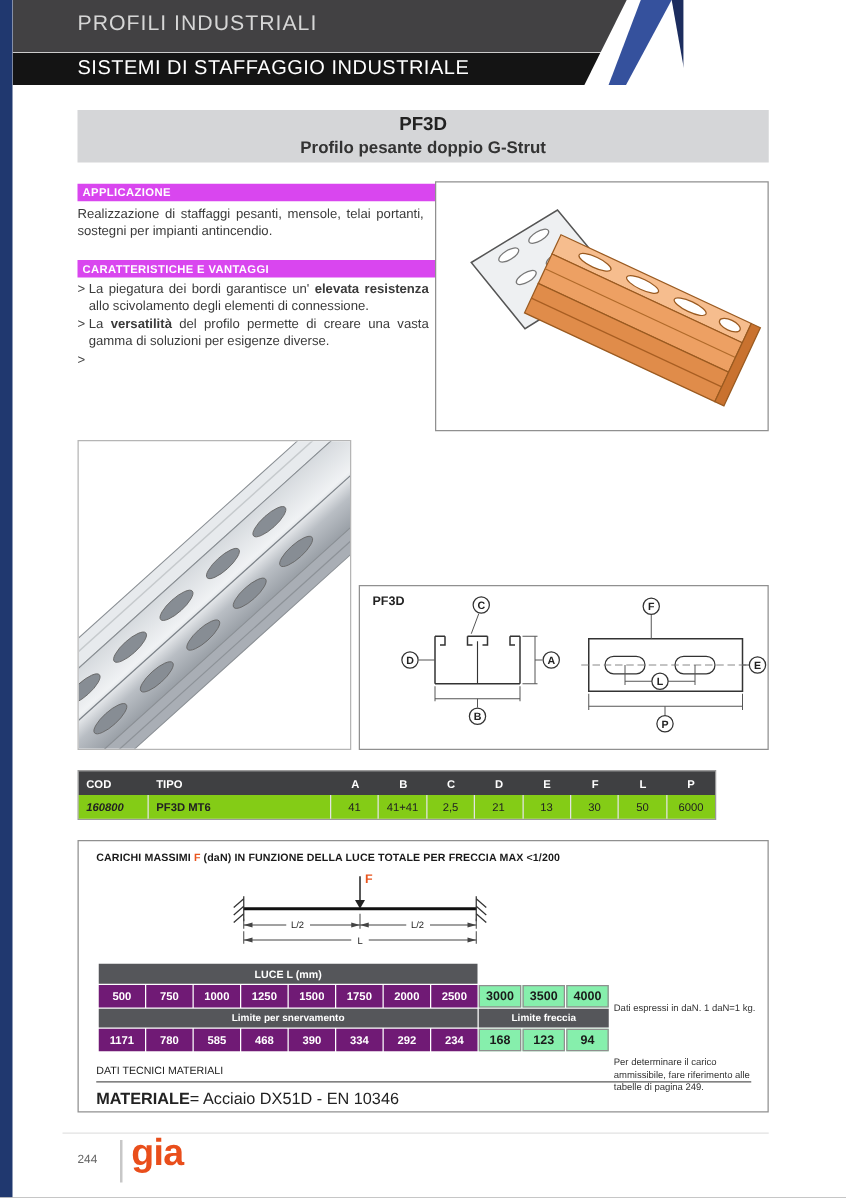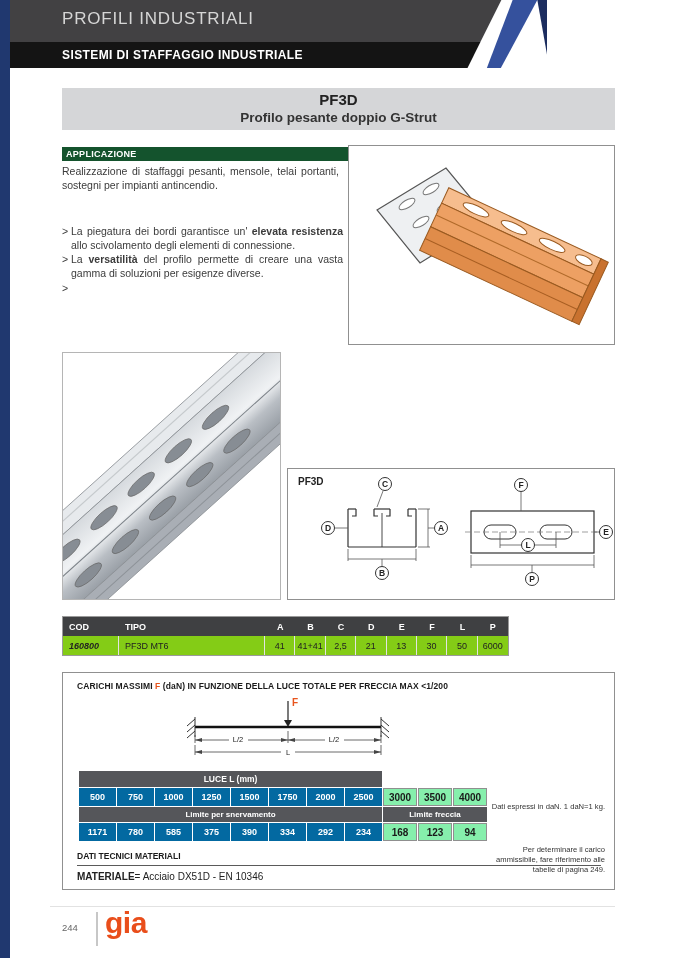--- a/index.html
+++ b/index.html
@@ -5,73 +5,73 @@
   *{margin:0;padding:0;box-sizing:border-box;}
   html,body{background:#9a9a9a;}
   .page{position:relative;width:677px;height:958px;background:#fff;font-family:"Liberation Sans",sans-serif;overflow:hidden;margin:0 auto;}
   .leftbar{position:absolute;left:0;top:0;width:10px;height:958px;background:#20386f;}
 
   
   .header{position:absolute;left:10px;top:0;width:537px;height:68px;}
   .hdr-gray{position:absolute;left:0;top:0;width:100%;height:42px;background:#424143;clip-path:polygon(0 0,91.5% 0,87.6% 100%,0 100%);}
   .hdr-title{position:absolute;left:52px;top:9px;font-size:17px;color:#d6d6d6;letter-spacing:.8px;}
   .hdr-black{position:absolute;left:0;top:42px;width:100%;height:26px;background:#141414;clip-path:polygon(0 0,87.6% 0,85.2% 100%,0 100%);}
-  .hdr-sub{position:absolute;left:52px;top:0;line-height:26px;font-size:12px;font-weight:bold;color:#fff;letter-spacing:.4px;}
+  .hdr-sub{position:absolute;left:52px;top:0;line-height:26px;font-size:16px;font-weight:normal;color:#fff;letter-spacing:.4px;}
   .hdr-blue{position:absolute;left:0;top:0;width:100%;height:68px;background:#35519d;clip-path:polygon(93.6% 0,98.2% 0,91.4% 100%,88.8% 100%);}
   .hdr-navy{position:absolute;left:0;top:0;width:100%;height:68px;background:#1c2d5f;clip-path:polygon(98.2% 0,100% 0,100% 80%);}
 
   
   .titlebox{position:absolute;left:62px;top:88px;width:553px;height:42px;background:#d5d6d8;text-align:center;padding-top:3px;}
   .titlebox .code{font-size:15px;font-weight:bold;color:#222;line-height:1.25;}
   .titlebox .name{font-size:13.5px;font-weight:bold;color:#333;}
 
   
-  .label-bar{position:absolute;left:62px;width:321px;height:14px;background:#14532d;color:#fff;font-size:9px;font-weight:bold;line-height:14px;padding-left:4px;letter-spacing:.3px;}
+  .label-bar{position:absolute;left:62px;width:321px;height:14px;background:#d946ef;color:#fff;font-size:9px;font-weight:bold;line-height:14px;padding-left:4px;letter-spacing:.3px;}
   .app-label{top:147px;}
   .app-text{position:absolute;left:62px;top:165px;width:277px;font-size:10.5px;color:#3b3b3b;line-height:1.32;text-align:justify;}
   .car-label{top:208px;}
   .bullets{position:absolute;left:62px;top:225px;width:281px;}
   .bullet{display:flex;font-size:10.5px;color:#3b3b3b;line-height:1.3;margin-bottom:1px;}
   .bullet .mk{width:9px;flex:0 0 9px;color:#3b3b3b;}
   .bullet .bt{text-align:justify;}
   .b{font-weight:bold;}
 
   
   .illus-box{position:absolute;left:348px;top:145px;width:267px;height:200px;border:1px solid #909090;background:#fff;overflow:hidden;}
   .photo-box{position:absolute;left:62px;top:352px;width:219px;height:248px;border:1px solid #b5b5b5;background:#fff;overflow:hidden;}
   .draw-box{position:absolute;left:287px;top:468px;width:328px;height:132px;border:1px solid #909090;background:#fff;overflow:hidden;}
   .draw-label{position:absolute;left:10px;top:7px;font-size:10px;font-weight:bold;color:#222;}
 
   
-  .dim-table{position:absolute;left:62px;top:616px;width:447px;border:1px solid #9a9a9a;}
+  .dim-table{position:absolute;left:62px;top:616px;width:511px;border:1px solid #9a9a9a;}
   .dim-head{display:grid;grid-template-columns:56px 146px repeat(8,1fr);background:#3f4042;height:19px;}
   .dim-h{color:#fff;font-size:9px;font-weight:bold;display:flex;align-items:center;justify-content:center;}
   .dim-h.left{justify-content:flex-start;padding-left:6px;}
   .dim-row{display:grid;grid-template-columns:56px 146px repeat(8,1fr);height:19px;background:#84cc16;}
   .dim-c{font-size:9px;color:#222;display:flex;align-items:center;justify-content:center;border-right:1px solid #e3e3e3;}
   .dim-c:last-child{border-right:none;}
   .dim-c.cod{justify-content:flex-start;padding-left:6px;font-weight:bold;font-style:italic;}
-  .dim-c.tipo{justify-content:flex-start;padding-left:6px;font-weight:normal;font-style:normal;text-align:center;}
-
-  
-  .load-box{position:absolute;left:62px;top:672px;width:553px;height:218px;border:1px solid #909090;background:#fff;text-align:right;}
+  .dim-c.tipo{justify-content:flex-start;padding-left:6px;font-weight:bold;font-style:normal;text-align:center;}
+
+  
+  .load-box{position:absolute;left:62px;top:672px;width:553px;height:218px;border:1px solid #909090;background:#fff;}
   .load-title{position:absolute;left:14px;top:8px;font-size:8.5px;font-weight:bold;color:#1a1a1a;letter-spacing:.1px;}
   .load-title .f{color:#e8541d;}
   .beam{position:absolute;left:110px;top:22px;}
   .load-table{position:absolute;left:16px;top:98px;display:grid;grid-template-columns:repeat(8,37px) repeat(3,34px);grid-template-rows:16px 18px 15px 18px;gap:1px;}
   .lt-dark{background:#55565a;color:#fff;font-size:8.5px;font-weight:bold;display:flex;align-items:center;justify-content:center;}
   .lt-dark.sm{font-size:8px;}
-  .lt-gray{background:#0369a1;color:#fff;font-size:9px;font-weight:bold;display:flex;align-items:center;justify-content:center;}
+  .lt-gray{background:#701a75;color:#fff;font-size:9px;font-weight:bold;display:flex;align-items:center;justify-content:center;}
   .lt-white{background:#86efac;color:#1a1a1a;font-size:10px;font-weight:600;display:flex;align-items:center;justify-content:center;border:1px solid #8f8f8f;}
   .lt-empty{background:transparent;}
   .load-notes{position:absolute;left:428px;top:96px;width:114px;font-size:7.6px;color:#333;line-height:1.3;}
   .load-notes p{margin-bottom:7px;margin-top:33px;}
-  .dati-label{position:absolute;left:14px;top:178px;font-size:8.5px;font-weight:bold;color:#1a1a1a;}
+  .dati-label{position:absolute;left:14px;top:178px;font-size:8.5px;font-weight:normal;color:#1a1a1a;}
   .dati-rule{position:absolute;left:14px;top:192px;width:524px;border-top:1px solid #5a5a5a;}
-  .materiale{position:absolute;left:14px;top:198px;font-size:10px;color:#222;}
+  .materiale{position:absolute;left:14px;top:198px;font-size:13px;color:#222;}
   .materiale .b2{font-weight:bold;}
 
   
   .footer-line{position:absolute;left:50px;top:906px;width:565px;border-top:1px solid #e2e2e2;}
   .page-num{position:absolute;left:62px;top:922px;font-size:9.5px;color:#666;}
   .vsep{position:absolute;left:96px;top:912px;width:2px;height:34px;background:#c7c7c7;}
   .logo{position:absolute;left:105px;top:906px;font-size:30px;font-weight:bold;color:#e94e1b;letter-spacing:-.5px;}
 </style>
 </head>
 <body>
@@ -91,20 +91,21 @@
   </div>
 
   <div class="titlebox">
     <div class="code">PF3D</div>
     <div class="name">Profilo pesante doppio G-Strut</div>
   </div>
 
   <div class="label-bar app-label">APPLICAZIONE</div>
   <div class="app-text">Realizzazione di staffaggi pesanti, mensole, telai portanti, sostegni per impianti antincendio.</div>
 
+  <div class="label-bar car-label">CARATTERISTICHE E VANTAGGI</div>
   <div class="bullets">
       <div class="bullet">
         <span class="mk">&gt;</span>
         <span class="bt"><span>La piegatura dei bordi garantisce un' </span><span class="b">elevata resistenza</span><span> allo scivolamento degli elementi di connessione.</span></span>
       </div>
       <div class="bullet">
         <span class="mk">&gt;</span>
         <span class="bt"><span>La </span><span class="b">versatilità</span><span> del profilo permette di creare una vasta gamma di soluzioni per esigenze diverse.</span></span>
       </div>
       <div class="bullet">
@@ -345,21 +346,21 @@
         <div class="lt-gray">2000</div>
         <div class="lt-gray">2500</div>
         <div class="lt-white">3000</div>
         <div class="lt-white">3500</div>
         <div class="lt-white">4000</div>
         <div class="lt-dark sm" style="grid-column: span 8;">Limite per snervamento</div>
         <div class="lt-dark sm" style="grid-column: span 3;">Limite freccia</div>
         <div class="lt-gray">1171</div>
         <div class="lt-gray">780</div>
         <div class="lt-gray">585</div>
-        <div class="lt-gray">375</div>
+        <div class="lt-gray">468</div>
         <div class="lt-gray">390</div>
         <div class="lt-gray">334</div>
         <div class="lt-gray">292</div>
         <div class="lt-gray">234</div>
         <div class="lt-white">168</div>
         <div class="lt-white">123</div>
         <div class="lt-white">94</div>
       </div>
 
     <div class="load-notes">

